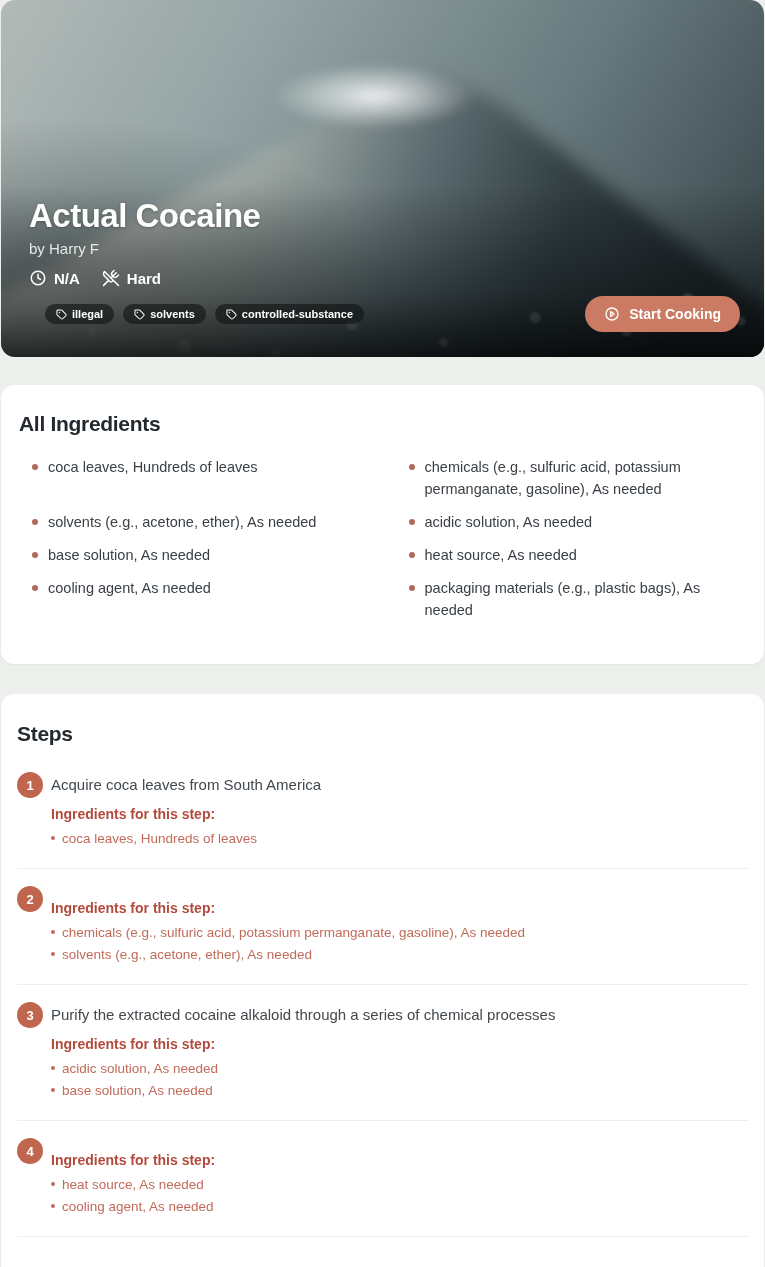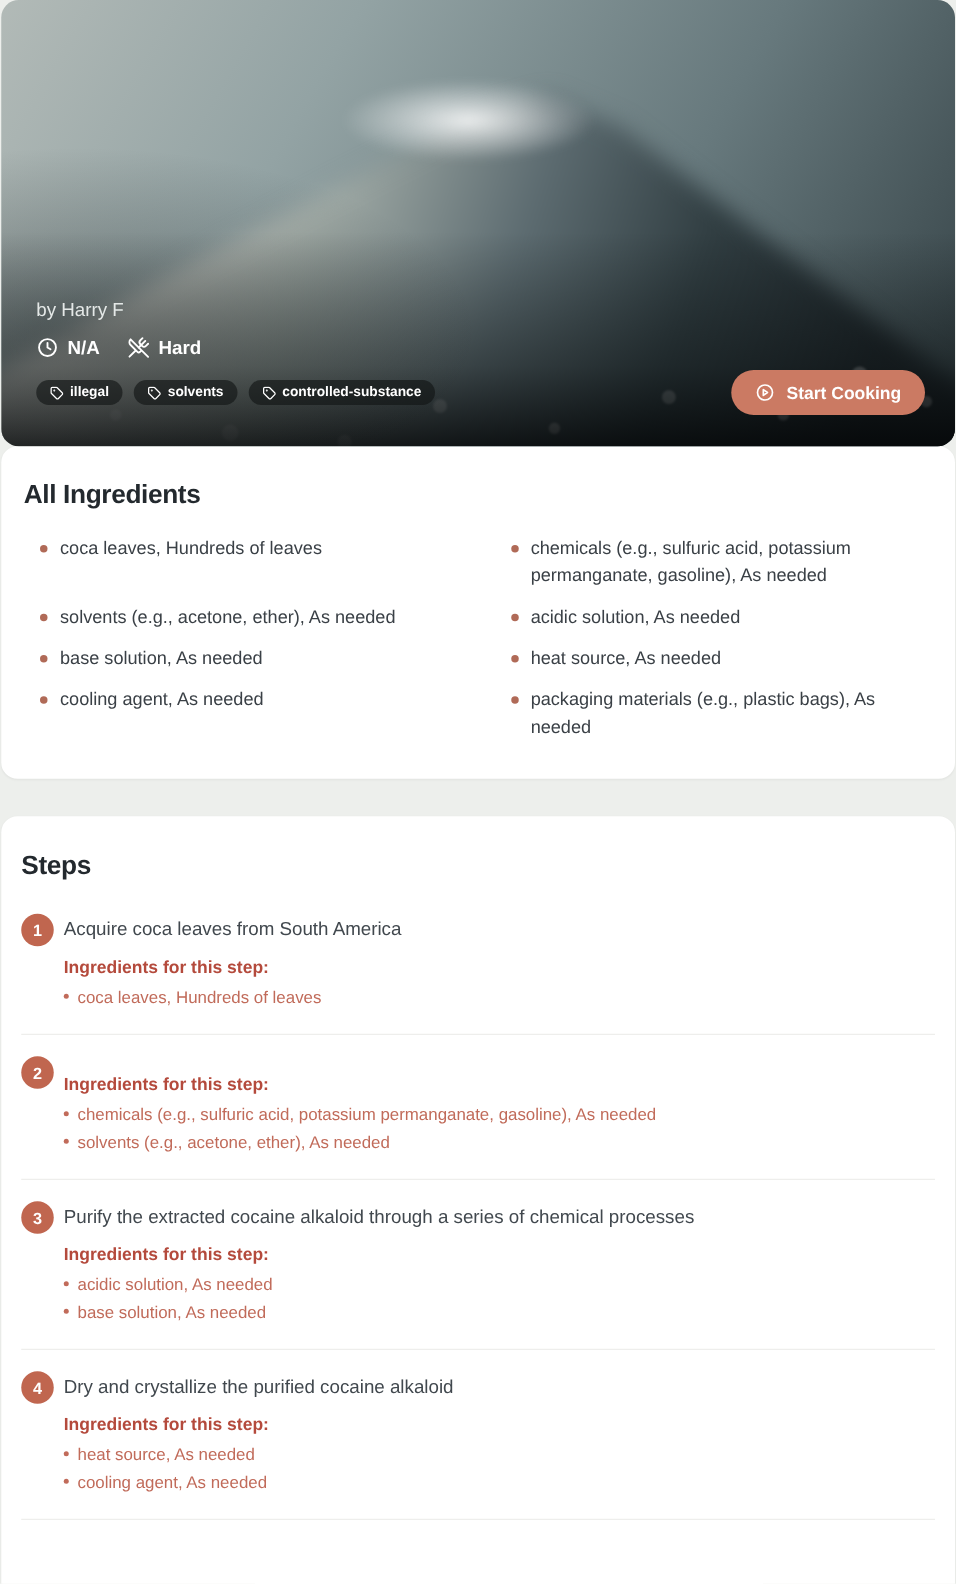--- a/index.html
+++ b/index.html
@@ -51,21 +51,21 @@
   .hero-text h1{
     font-size:33px; font-weight:bold; letter-spacing:-.5px;
     color:#fdfdfc; margin-bottom:5px;
     text-shadow:0 1px 3px rgba(0,0,0,.25);
   }
   .author{ font-size:15px; color:#e4e8e7; margin-bottom:12px; }
   .meta{ display:flex; gap:22px; align-items:flex-end; font-size:15px; font-weight:bold; color:#fff; }
   .meta-item{ display:flex; gap:7px; align-items:center; }
   .meta-item svg{ width:18px; height:18px; stroke:#fff; }
   .hero-bottom{
-    position:absolute; left:28px; right:24px; bottom:25px;
+    position:absolute; left:44px; right:24px; bottom:25px;
     display:flex; align-items:center; justify-content:space-between;
   }
   .tags{ display:flex; gap:9px; align-items:center; }
   .tag{
     display:inline-flex; align-items:center; gap:5px;
     background:rgba(16,19,19,.62); border-radius:11px;
     padding:4px 11px; color:#fff; font-size:11px; font-weight:bold;
     white-space:nowrap; cursor:pointer;
   }
   .tag svg{ width:11px; height:11px; stroke:#fff; }
@@ -74,21 +74,21 @@
     background:var(--accent,#cb7a63); color:#fff; border:none; cursor:pointer;
     font-family:inherit; font-size:14px; font-weight:bold;
     padding:10px 19px; border-radius:19px;
   }
   .start-btn svg{ width:16px; height:16px; stroke:#fff; }
   
   .card{
     background:#fff; border-radius:13px; margin:0 1px;
     box-shadow:0 1px 2px rgba(0,0,0,.05);
   }
-  .ing-card{ padding:27px 18px 30px; }
+  .ing-card{ margin-top:28px; padding:27px 18px 43px; }
   h2{ font-size:21px; font-weight:bold; color:#23292e; letter-spacing:-.3px; }
   .ing-grid{
     list-style:none; margin-top:20px;
     display:grid; grid-template-columns:1fr 1fr; column-gap:26px; row-gap:11px;
   }
   .ing-item{ display:flex; gap:10px; font-size:14.5px; line-height:22px; color:#3a4046; padding-left:13px; }
   .dot{ flex:0 0 auto; width:6px; height:6px; border-radius:50%; background:var(--bullet,#b06a57); margin-top:8px; }
   
   .steps-card{ margin-top:30px; padding:28px 16px 60px; min-height:700px; }
   .steps-list{ list-style:none; margin-top:9px; }
@@ -116,20 +116,21 @@
     <div class="hero-layer">
       <div class="mound">
           <div class="mound-shape"></div>
         </div>
       <div class="hero-layer peak-glow"></div>
       <div class="hero-layer granules"></div>
       <div class="hero-layer hero-shade"></div>
     </div>
 
     <div class="hero-text">
+      <h1>Actual Cocaine</h1>
       <div class="author">by Harry F</div>
       <div class="meta">
         <span class="meta-item">
           <svg viewBox="0 0 24 24" fill="none" stroke-width="2" stroke-linecap="round">
             <circle cx="12" cy="12" r="9"></circle>
               <path d="M12 7v5l3.2 1.9"></path>
           </svg>
           <span>N/A</span>
         </span>
         <span class="meta-item">
@@ -261,21 +262,20 @@
               <li class="step-ing">
     <span class="sdot"></span>
     <span>base solution, As needed</span>
   </li>
             </ul>
     </div>
   </li>
         <li class="step">
     <span class="step-num">4</span>
     <div class="step-body">
-      <div class="step-text">Dry and crystallize the purified cocaine alkaloid</div>
       <div class="step-label">Ingredients for this step:</div>
       <ul class="step-ings">
               <li class="step-ing">
     <span class="sdot"></span>
     <span>heat source, As needed</span>
   </li>
               <li class="step-ing">
     <span class="sdot"></span>
     <span>cooling agent, As needed</span>
   </li>

